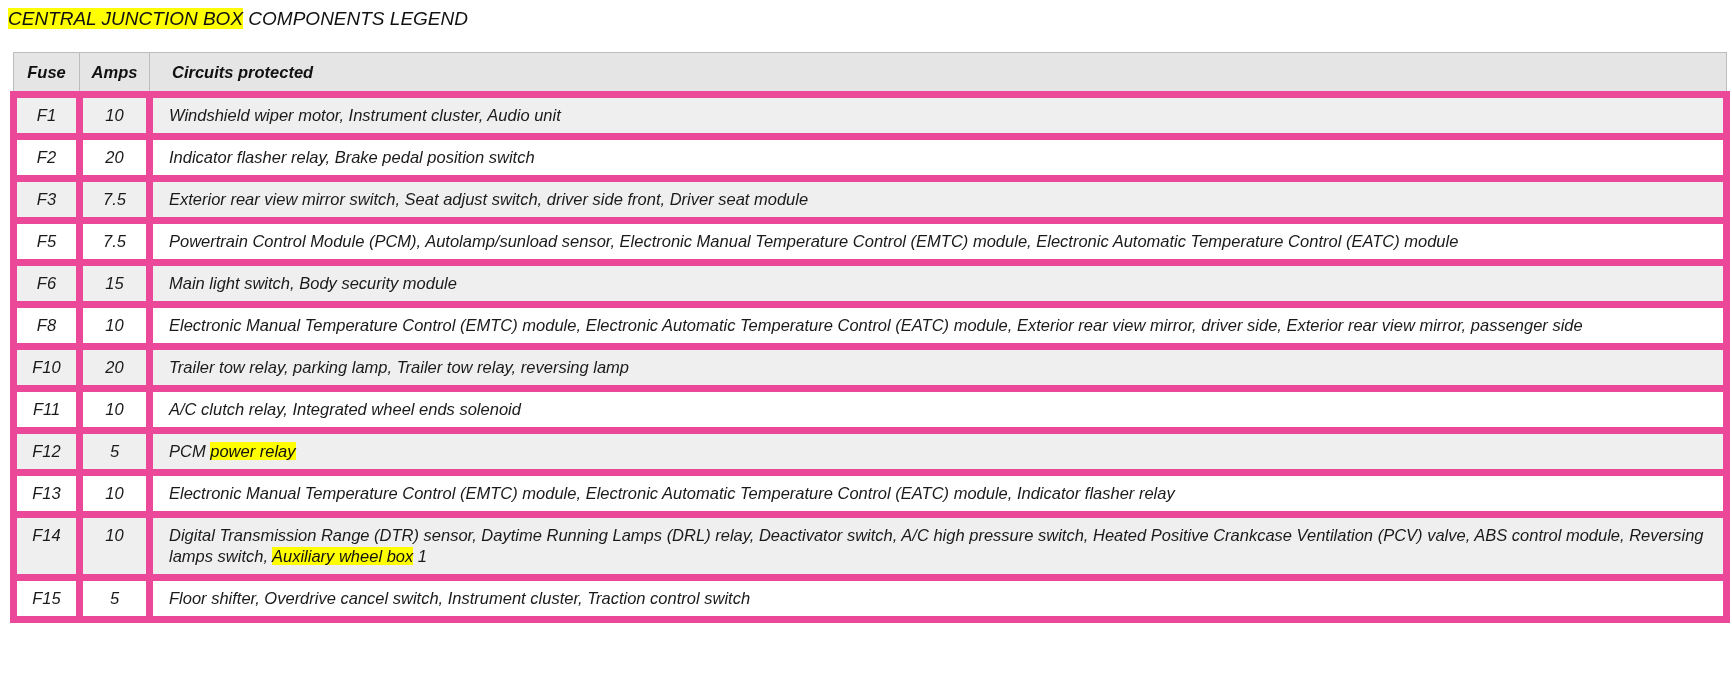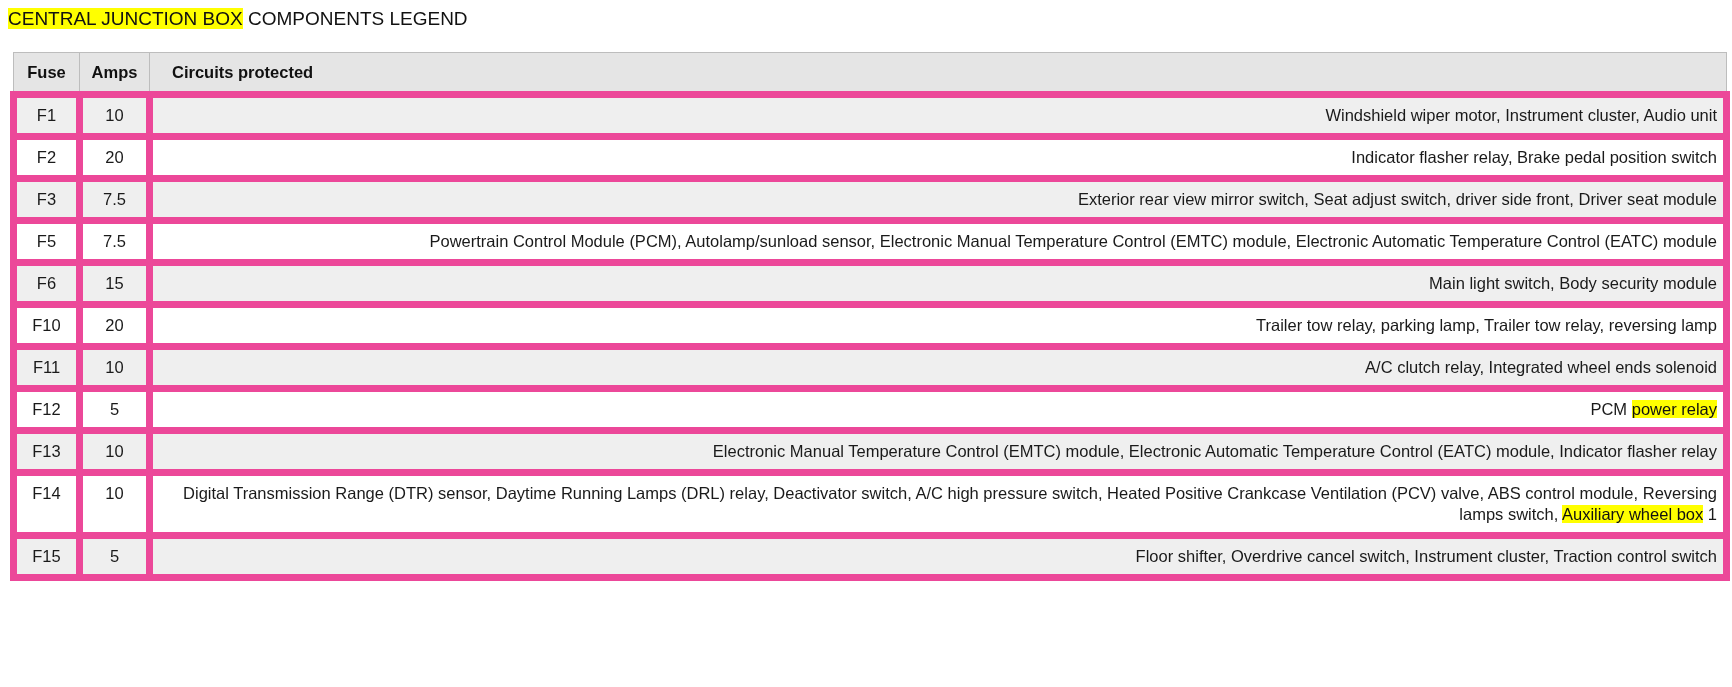--- a/index.html
+++ b/index.html
@@ -10,20 +10,21 @@
   body {
     width: 1732px;
     min-height: 687px;
     font-family: "Liberation Sans", sans-serif;
     color: #1a1a1a;
     -webkit-font-smoothing: antialiased;
   }
   .page {
     position: relative;
     width: 1544px;
+    font-style: italic;
   }
   .title {
     font-size: 19px;
     line-height: 22px;
     padding: 8px 0 0 8px;
     margin: 0 0 22px 0;
     color: #111;
     font-weight: 400;
     white-space: nowrap;
   }
@@ -61,21 +62,21 @@
   }
   table.legend td.fuse {
     text-align: center;
     width: 66px;
   }
   table.legend td.amps {
     text-align: center;
     width: 70px;
   }
   table.legend td.circuits {
-    text-align: right;
+    text-align: left;
     padding-left: 16px;
   }
   table.legend tbody tr:nth-child(odd) td {
     background: #efefef;
   }
   table.legend tbody tr:nth-child(even) td {
     background: #ffffff;
   }
   col.c-fuse { width: 66px; }
   col.c-amps { width: 70px; }
@@ -122,20 +123,25 @@
           <td class="fuse">F5</td>
           <td class="amps">7.5</td>
           <td class="circuits">Powertrain Control Module (PCM), Autolamp/sunload sensor, Electronic Manual Temperature Control (EMTC) module, Electronic Automatic Temperature Control (EATC) module</td>
         </tr>
         <tr>
           <td class="fuse">F6</td>
           <td class="amps">15</td>
           <td class="circuits">Main light switch, Body security module</td>
         </tr>
         <tr>
+          <td class="fuse">F8</td>
+          <td class="amps">10</td>
+          <td class="circuits">Electronic Manual Temperature Control (EMTC) module, Electronic Automatic Temperature Control (EATC) module, Exterior rear view mirror, driver side, Exterior rear view mirror, passenger side</td>
+        </tr>
+        <tr>
           <td class="fuse">F10</td>
           <td class="amps">20</td>
           <td class="circuits">Trailer tow relay, parking lamp, Trailer tow relay, reversing lamp</td>
         </tr>
         <tr>
           <td class="fuse">F11</td>
           <td class="amps">10</td>
           <td class="circuits">A/C clutch relay, Integrated wheel ends solenoid</td>
         </tr>
         <tr>

